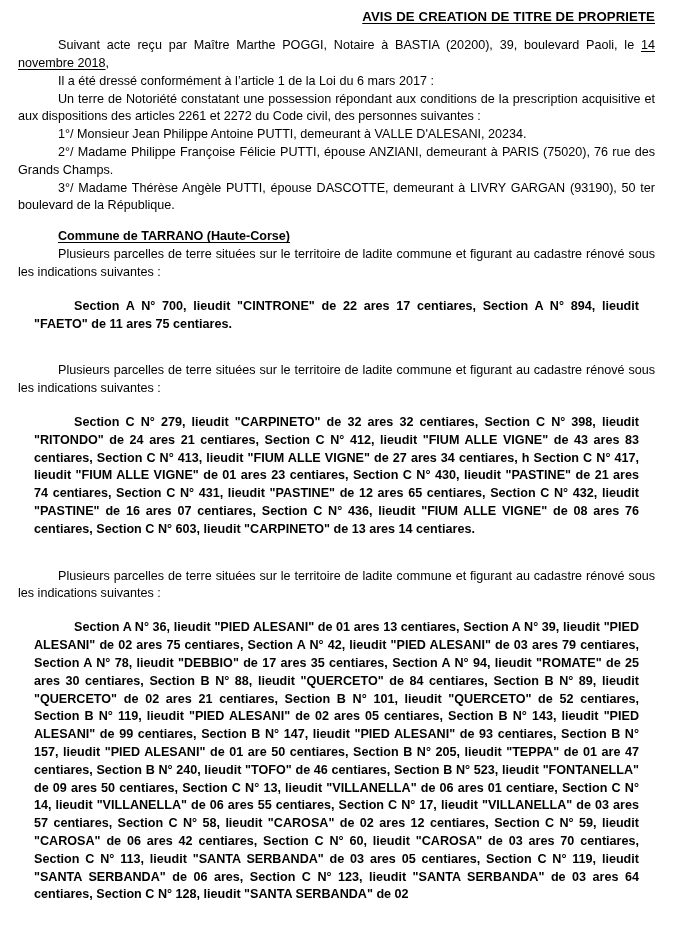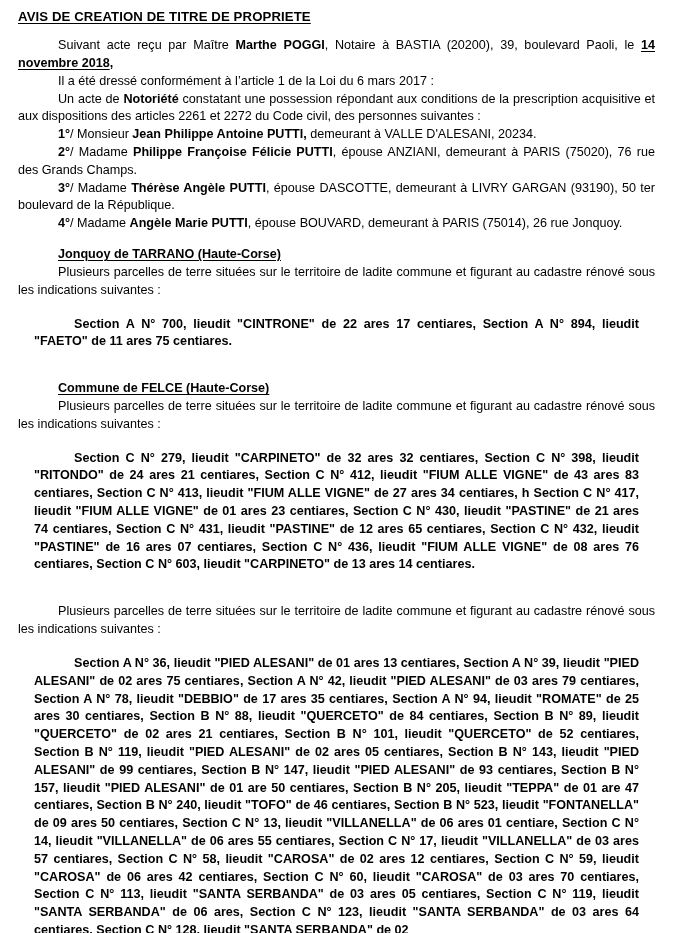--- a/index.html
+++ b/index.html
@@ -18,42 +18,42 @@
   }
   .page {
     position: relative;
     width: 679px;
     height: 933px;
     box-sizing: border-box;
     padding: 6px 24px 0 18px;
     background: #ffffff;
   }
   .doc-title {
-    text-align: left;
+    text-align: right;
     font-weight: bold;
     font-size: 13.2px;
     letter-spacing: 0.1px;
     margin: 3px 0 12px 0;
     padding-bottom: 1px;
     line-height: 1.15;
   }
   .doc-title span.t {
     text-decoration: underline;
     text-underline-offset: 2px;
   }
   p.para {
     margin: 0;
     font-size: 12.6px;
     line-height: 1.415;
     text-align: justify;
     text-justify: inter-word;
     text-indent: 40px;
     hyphens: none;
   }
-  .b { font-weight: bold; }
+  .b { font-weight: normal; }
   .u { text-decoration: underline; text-underline-offset: 2px; }
   .heading {
     margin: 0;
     font-size: 12.6px;
     line-height: 1.415;
     text-indent: 40px;
     font-weight: bold;
   }
   .heading span.h {
     text-decoration: underline;
@@ -73,41 +73,39 @@
 <body>
 
 <div class="page">
 
   <div class="doc-title"><span class="t">AVIS DE CREATION DE TITRE DE PROPRIETE</span></div>
 
   <p class="para"><span>Suivant acte reçu par Maître </span><span class="b">Marthe POGGI</span><span>, Notaire à BASTIA (20200), 39, boulevard Paoli, le </span><span class="b u">14 novembre 2018</span><span class="b">,</span></p>
 
   <p class="para"><span>Il a été dressé conformément à l’article 1 de la Loi du 6 mars 2017 :</span></p>
 
-  <p class="para"><span>Un acte de </span><span class="b">Notoriété</span><span> constatant une possession répondant aux conditions de la prescription acquisitive et aux dispositions des articles 2261 et 2272 du Code civil, des personnes suivantes :</span></p>
+  <p class="para"><span>Un terre de </span><span class="b">Notoriété</span><span> constatant une possession répondant aux conditions de la prescription acquisitive et aux dispositions des articles 2261 et 2272 du Code civil, des personnes suivantes :</span></p>
 
   <p class="para"><span class="b">1°</span><span>/ </span><span>Monsieur </span><span class="b">Jean Philippe Antoine PUTTI,</span><span> demeurant à VALLE D'ALESANI, 20234.</span></p>
 
   <p class="para"><span class="b">2°</span><span>/ </span><span>Madame </span><span class="b">Philippe Françoise Félicie PUTTI</span><span>, épouse ANZIANI, demeurant à PARIS (75020), 76 rue des Grands Champs.</span></p>
 
   <p class="para"><span class="b">3°</span><span>/ </span><span>Madame </span><span class="b">Thérèse Angèle PUTTI</span><span>, épouse DASCOTTE, demeurant à LIVRY GARGAN (93190), 50 ter boulevard de la République.</span></p>
 
-  <p class="para"><span class="b">4°</span><span>/ </span><span>Madame </span><span class="b">Angèle Marie PUTTI</span><span>, épouse BOUVARD, demeurant à PARIS (75014), 26 rue Jonquoy.</span></p>
 
 
 
   <div class="spacer-md"></div>
 
-  <p class="heading"><span class="h">Jonquoy de TARRANO (Haute-Corse)</span></p>
+  <p class="heading"><span class="h">Commune de TARRANO (Haute-Corse)</span></p>
   <p class="para"><span>Plusieurs parcelles de terre situées sur le territoire de ladite commune et figurant au cadastre rénové sous les indications suivantes :</span></p>
   <p class="bold-block"><span>Section A N° 700, lieudit "CINTRONE" de 22 ares 17 centiares, Section A N° 894, lieudit "FAETO" de 11 ares 75 centiares.</span></p>
 
   <div class="spacer-md"></div>
 
-  <p class="heading"><span class="h">Commune de FELCE (Haute-Corse)</span></p>
   <p class="para"><span>Plusieurs parcelles de terre situées sur le territoire de ladite commune et figurant au cadastre rénové sous les indications suivantes :</span></p>
   <p class="bold-block"><span>Section C N° 279, lieudit "CARPINETO" de 32 ares 32 centiares, Section C N° 398, lieudit "RITONDO" de 24 ares 21 centiares, Section C N° 412, lieudit "FIUM ALLE VIGNE" de 43 ares 83 centiares, Section C N° 413, lieudit "FIUM ALLE VIGNE" de 27 ares 34 centiares, h Section C N° 417, lieudit "FIUM ALLE VIGNE" de 01 ares 23 centiares, Section C N° 430, lieudit "PASTINE" de 21 ares 74 centiares, Section C N° 431, lieudit "PASTINE" de 12 ares 65 centiares, Section C N° 432, lieudit "PASTINE" de 16 ares 07 centiares, Section C N° 436, lieudit "FIUM ALLE VIGNE" de 08 ares 76 centiares, Section C N° 603, lieudit "CARPINETO" de 13 ares 14 centiares.</span></p>
 
   <div class="spacer-md"></div>
 
   <p class="para"><span>Plusieurs parcelles de terre situées sur le territoire de ladite commune et figurant au cadastre rénové sous les indications suivantes :</span></p>
   <p class="bold-block"><span>Section A N° 36, lieudit "PIED ALESANI" de 01 ares 13 centiares, Section A N° 39, lieudit "PIED ALESANI" de 02 ares 75 centiares, Section A N° 42, lieudit "PIED ALESANI" de 03 ares 79 centiares, Section A N° 78, lieudit "DEBBIO" de 17 ares 35 centiares, Section A N° 94, lieudit "ROMATE" de 25 ares 30 centiares, Section B N° 88, lieudit "QUERCETO" de 84 centiares, Section B N° 89, lieudit "QUERCETO" de 02 ares 21 centiares, Section B N° 101, lieudit "QUERCETO" de 52 centiares, Section B N° 119, lieudit "PIED ALESANI" de 02 ares 05 centiares, Section B N° 143, lieudit "PIED ALESANI" de 99 centiares, Section B N° 147, lieudit "PIED ALESANI" de 93 centiares, Section B N° 157, lieudit "PIED ALESANI" de 01 are 50 centiares, Section B N° 205, lieudit "TEPPA" de 01 are 47 centiares, Section B N° 240, lieudit "TOFO" de 46 centiares, Section B N° 523, lieudit "FONTANELLA" de 09 ares 50 centiares, Section C N° 13, lieudit "VILLANELLA" de 06 ares 01 centiare, Section C N° 14, lieudit "VILLANELLA" de 06 ares 55 centiares, Section C N° 17, lieudit "VILLANELLA" de 03 ares 57 centiares, Section C N° 58, lieudit "CAROSA" de 02 ares 12 centiares, Section C N° 59, lieudit "CAROSA" de 06 ares 42 centiares, Section C N° 60, lieudit "CAROSA" de 03 ares 70 centiares, Section C N° 113, lieudit "SANTA SERBANDA" de 03 ares 05 centiares, Section C N° 119, lieudit "SANTA SERBANDA" de 06 ares, Section C N° 123, lieudit "SANTA SERBANDA" de 03 ares 64 centiares, Section C N° 128, lieudit "SANTA SERBANDA" de 02</span></p>
 
 </div>
 

